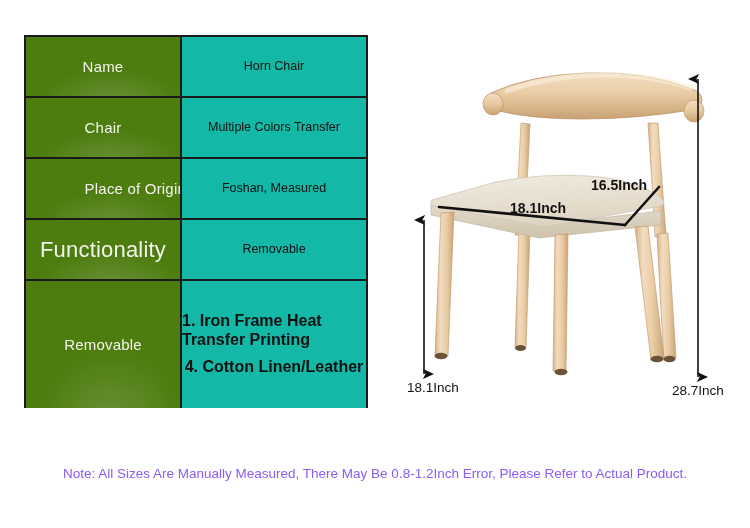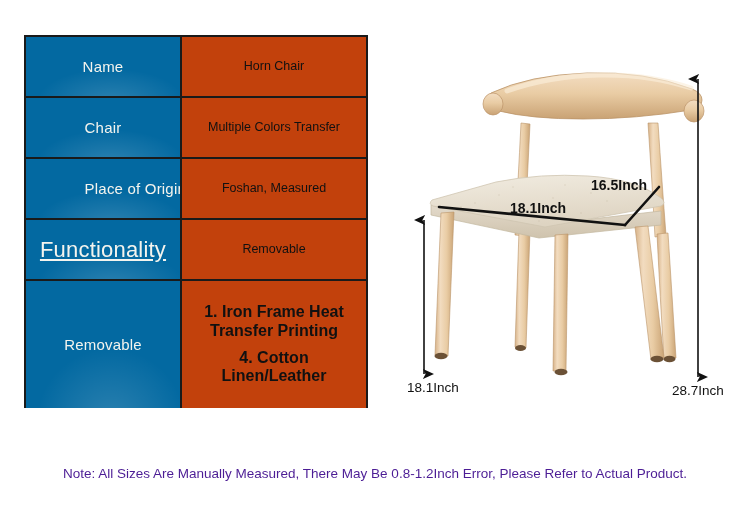--- a/index.html
+++ b/index.html
@@ -16,21 +16,21 @@
     display:flex;flex-direction:column;
     background:#fff;
   }
   .spec-row{display:flex;flex:0 0 auto;box-sizing:border-box;}
   .spec-row.r1,.spec-row.r2,.spec-row.r3,.spec-row.r4{height:61px;}
   .spec-row.r5{height:127px;}
   .spec-row:not(:last-child){border-bottom:2px solid #1a1a1a;}
 
   .spec-label{
     flex:0 0 156px;width:156px;
-    background:#0369a1;
+    background:#4d7c0f;
     border-right:2px solid #1a1a1a;
     box-sizing:border-box;
     display:flex;align-items:center;justify-content:center;
     color:#f4f4ee;
     font-size:15px;
     letter-spacing:.2px;
     position:relative;
     overflow:hidden;
     white-space:nowrap;
   }
@@ -40,49 +40,49 @@
     background:radial-gradient(ellipse at 55% 120%,rgba(255,255,255,.16),rgba(255,255,255,0) 62%);
     pointer-events:none;
   }
   .spec-label .ltext{position:relative;z-index:1;}
 
   
   .spec-row.r3 .spec-label{justify-content:flex-end;}
   .spec-row.r3 .ltext{transform:translateX(6px);}
 
   
-  .spec-row.r4 .spec-label{font-size:22px;text-decoration:underline;}
+  .spec-row.r4 .spec-label{font-size:22px;}
 
   .spec-value{
     flex:1 1 auto;
-    background:#c2410c;
+    background:#14b8a6;
     box-sizing:border-box;
     display:flex;flex-direction:column;
     align-items:center;justify-content:center;
     color:#111;
     font-size:12.5px;
-    text-align:center;
-    padding:0 14px;
+    text-align:left;
+    padding:0 0;
     line-height:1.35;
   }
   .spec-value.material{font-weight:bold;font-size:16px;line-height:1.15;}
   .spec-value.material .m1{margin-bottom:9px;}
 
   
   #chair-figure{
     position:absolute;left:395px;top:35px;width:345px;height:385px;
   }
   #chair-svg{display:block;width:345px;height:385px;}
 
   
   #footer-note{
     position:absolute;left:0;top:466px;width:750px;
     text-align:center;
     font-size:13.5px;
-    color:#4c1d95;
+    color:#8b5cf6;
     font-family:"Liberation Sans","DejaVu Sans",sans-serif;
   }
 </style>
 </head>
 <body>
 
 <div id="spec-table">
 
   <div class="spec-row r1">
     <div class="spec-label">

